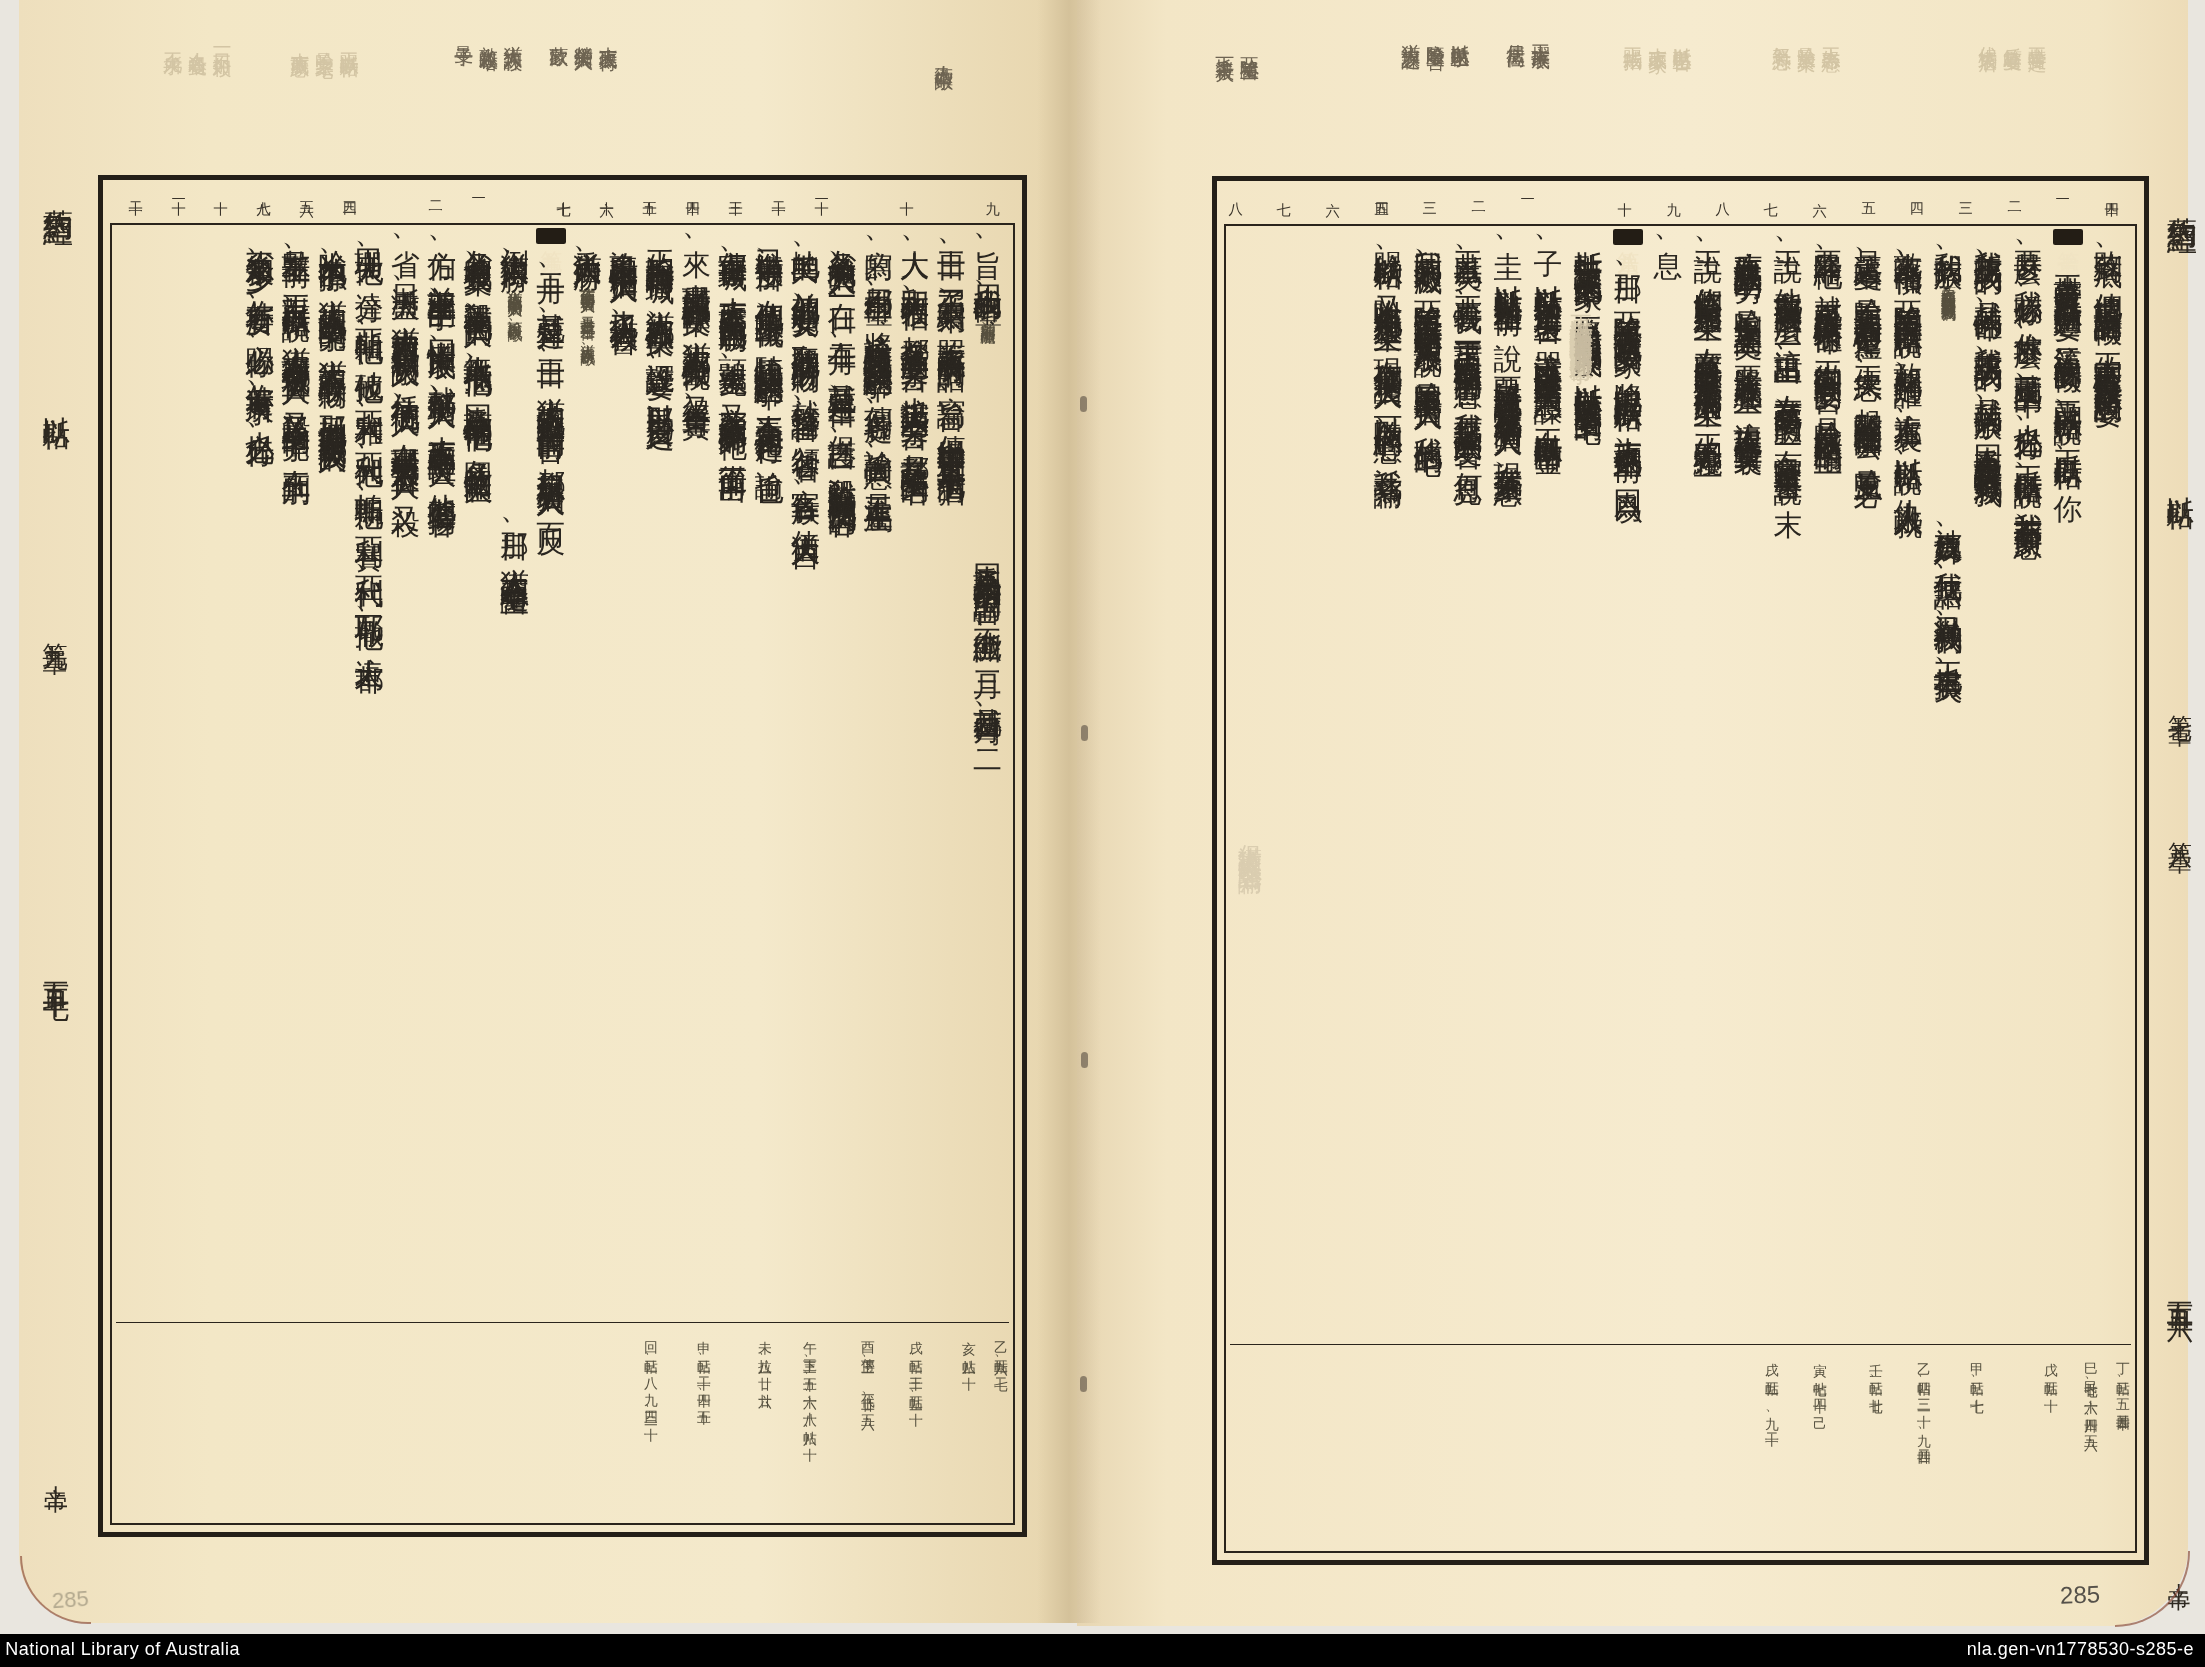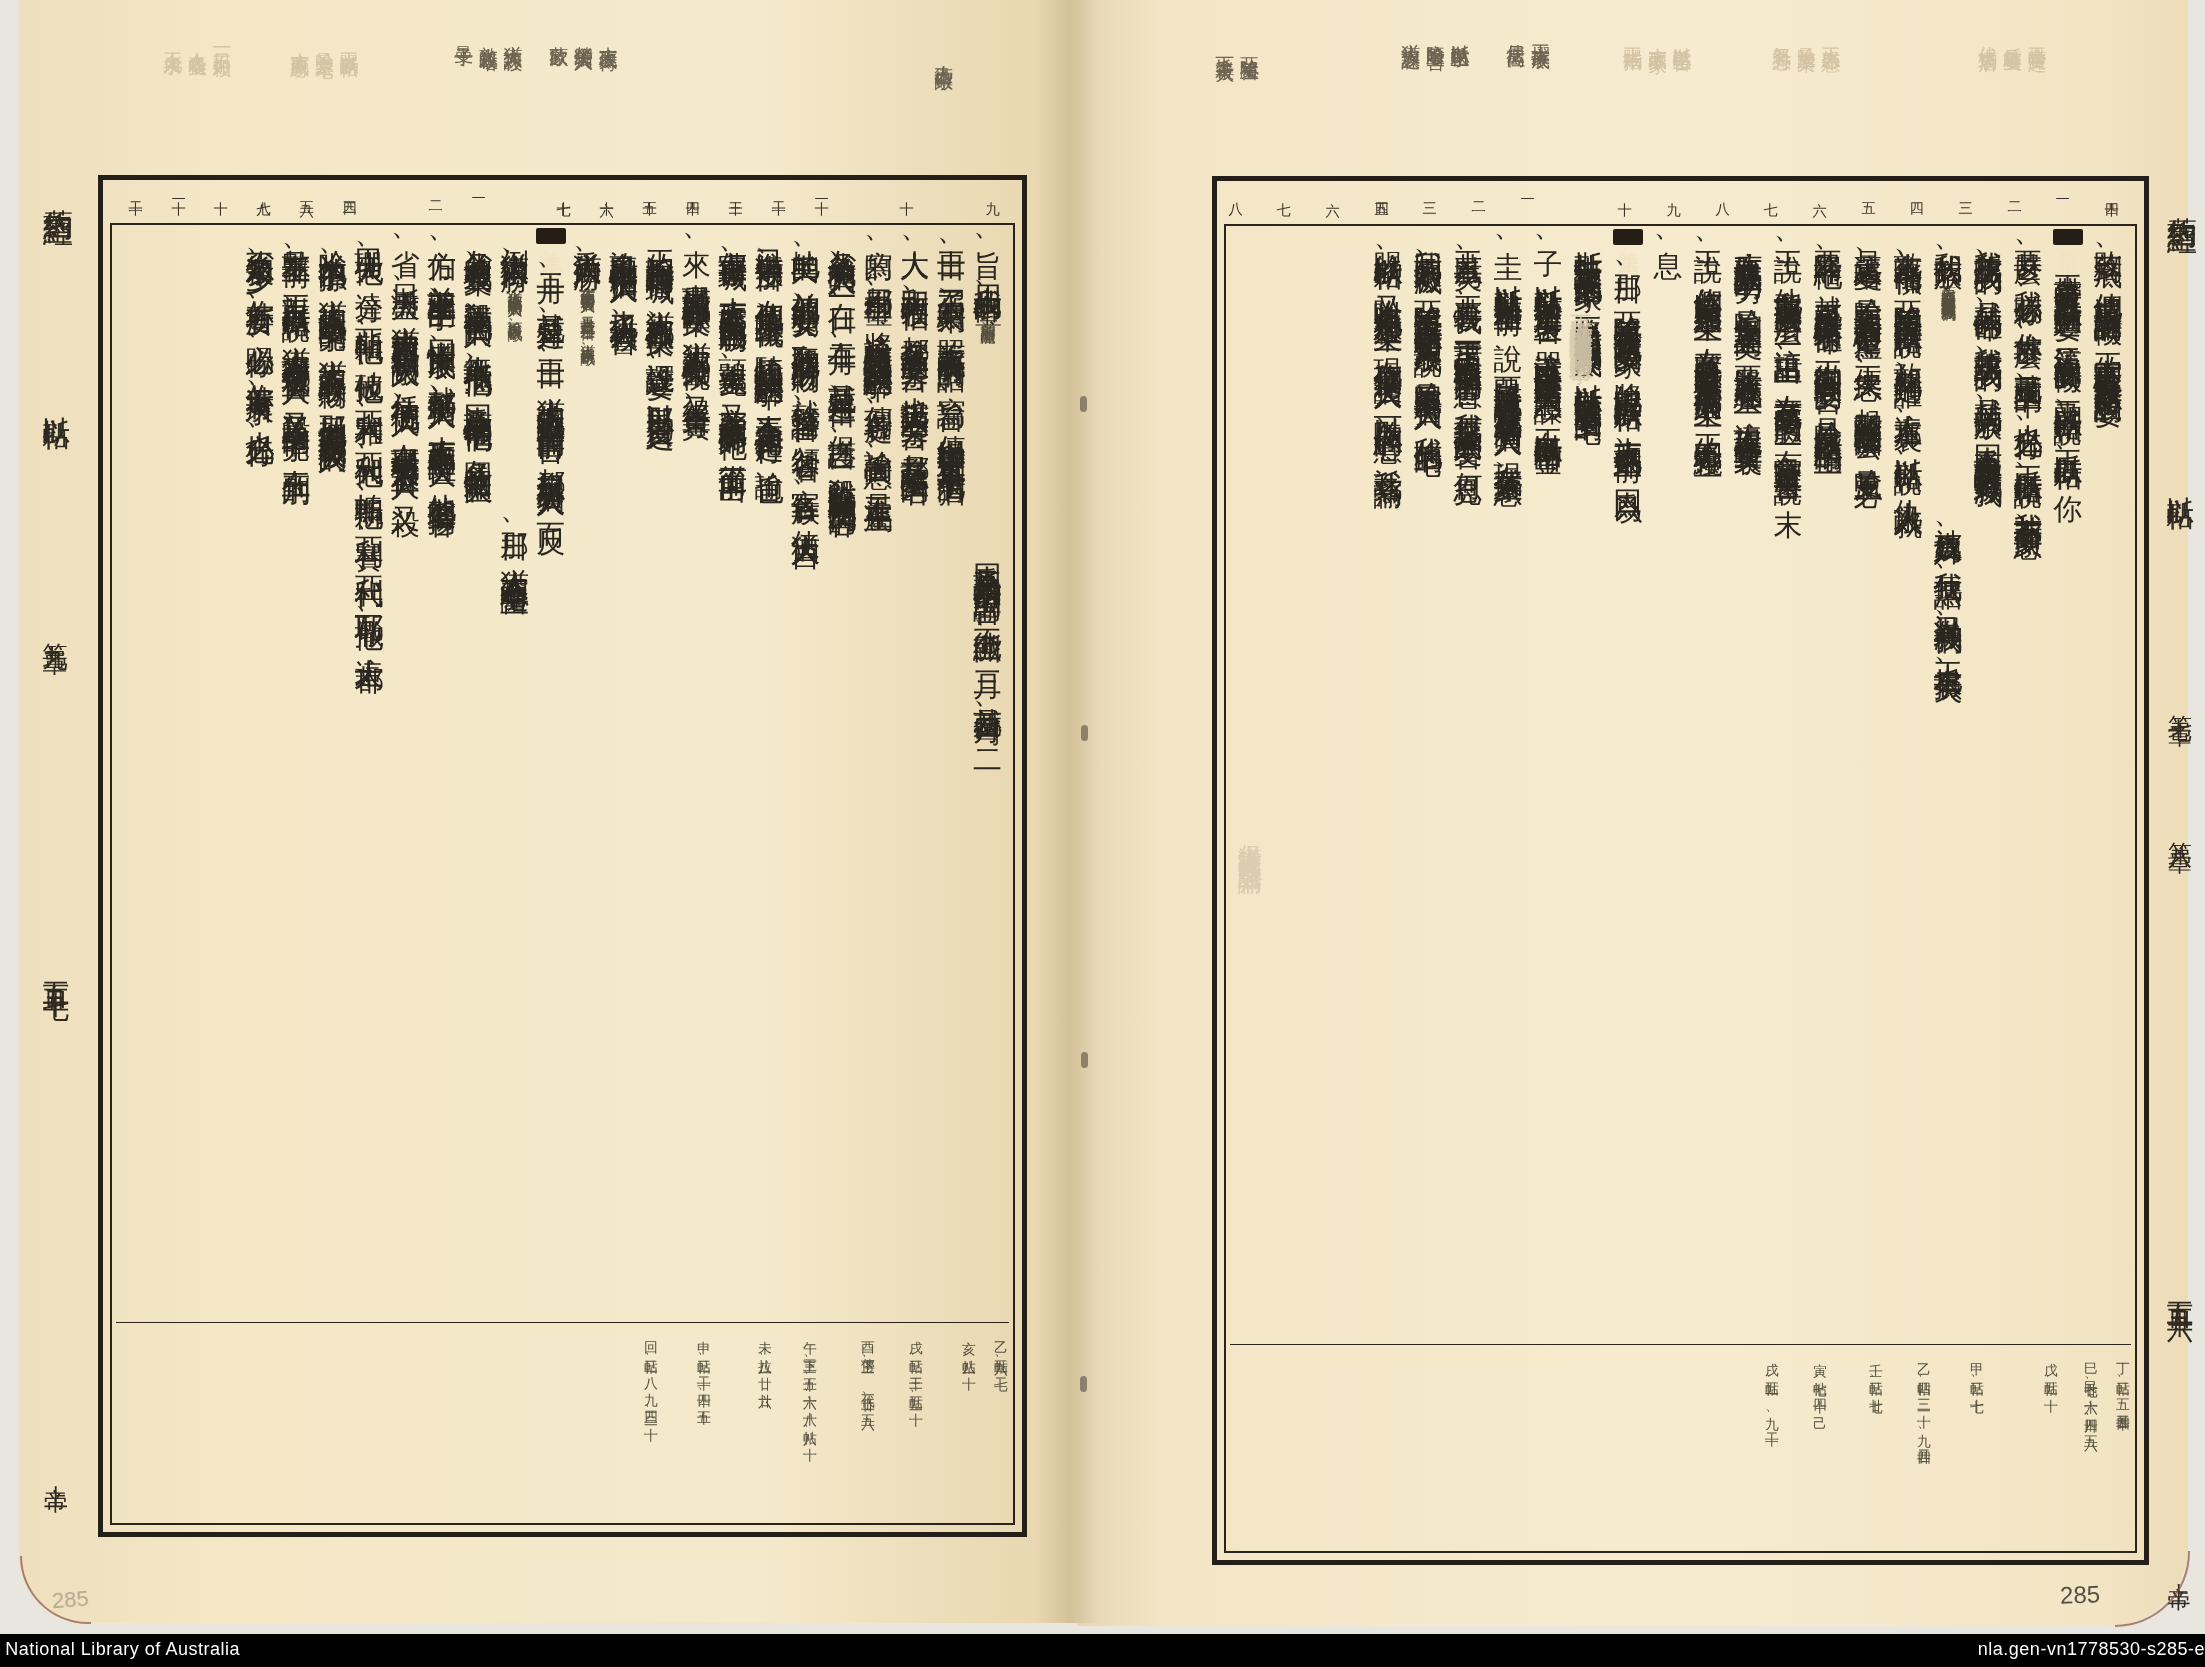--- a/index.html
+++ b/index.html
@@ -56,21 +56,21 @@
   .ghostwrap .ac{color:#d3c5a4;}
   .midghost{position:absolute;writing-mode:vertical-rl;text-orientation:upright;color:#d8cbae;
             font-size:24px;line-height:32px;letter-spacing:2.1px;filter:blur(0.6px);opacity:.9;}
   
   .stamp{position:absolute;color:#55514a;font-family:"Liberation Sans",sans-serif;}
   .stamp.faint{color:#b3a98f;filter:blur(0.5px);}
   
   #footer{position:absolute;left:0;right:0;bottom:0;height:33px;background:#000;}
   #footer span{position:absolute;top:5.3px;color:#fff;font-size:18px;
                font-family:"Liberation Sans",sans-serif;letter-spacing:0.5px;}
-  #footer .fl{left:5.3px;} #footer .fr{right:0;}
+  #footer .fl{left:5.3px;} #footer .fr{right:11px;}
   .gutter-shade{position:absolute;top:0;height:1623px;width:64px;pointer-events:none;
     background:linear-gradient(90deg,rgba(120,95,55,0) 0%,rgba(120,95,55,.18) 50%,rgba(120,95,55,0) 100%);}
 </style>
 </head>
 <body>
 
 <div id="stage">
 
   <div class="page left">
     <div class="tbox lbox">

